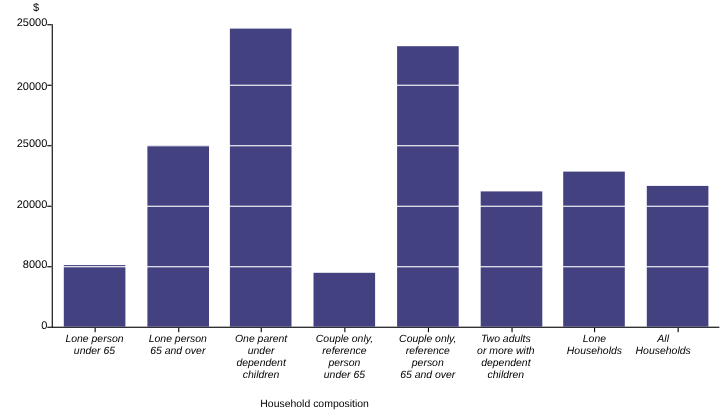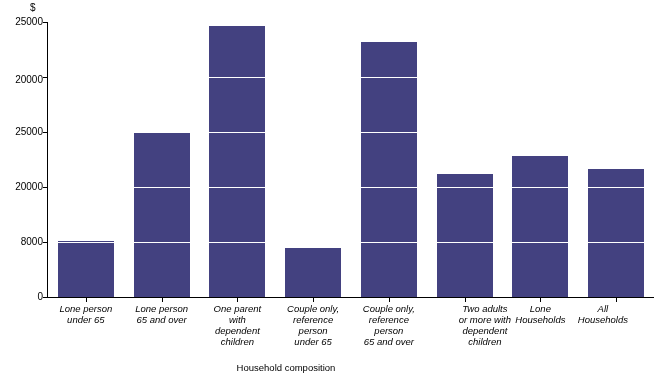--- a/index.html
+++ b/index.html
@@ -197,37 +197,37 @@
       <div class="cat-label" style="left: 0px; width: 75.75px;">
         <div>Lone person</div>
         <div>under 65</div>
       </div>
       <div class="cat-label" style="left: 75.75px; width: 75.75px;">
         <div>Lone person</div>
         <div>65 and over</div>
       </div>
       <div class="cat-label" style="left: 151.5px; width: 75.75px;">
         <div>One parent</div>
-        <div>with</div>
+        <div>under</div>
         <div>dependent</div>
         <div>children</div>
       </div>
       <div class="cat-label" style="left: 227.25px; width: 75.75px;">
         <div>Couple only,</div>
         <div>reference</div>
         <div>person</div>
         <div>under 65</div>
       </div>
       <div class="cat-label" style="left: 303px; width: 75.75px;">
         <div>Couple only,</div>
         <div>reference</div>
         <div>person</div>
         <div>65 and over</div>
       </div>
-      <div class="cat-label" style="left: 399px; width: 75.75px;">
+      <div class="cat-label" style="left: 374px; width: 75.75px;">
         <div>Two adults</div>
         <div>or more with</div>
         <div>dependent</div>
         <div>children</div>
       </div>
       <div class="cat-label" style="left: 454.5px; width: 75.75px;">
         <div>Lone</div>
         <div>Households</div>
       </div>
       <div class="cat-label" style="left: 517px; width: 75.75px;">

